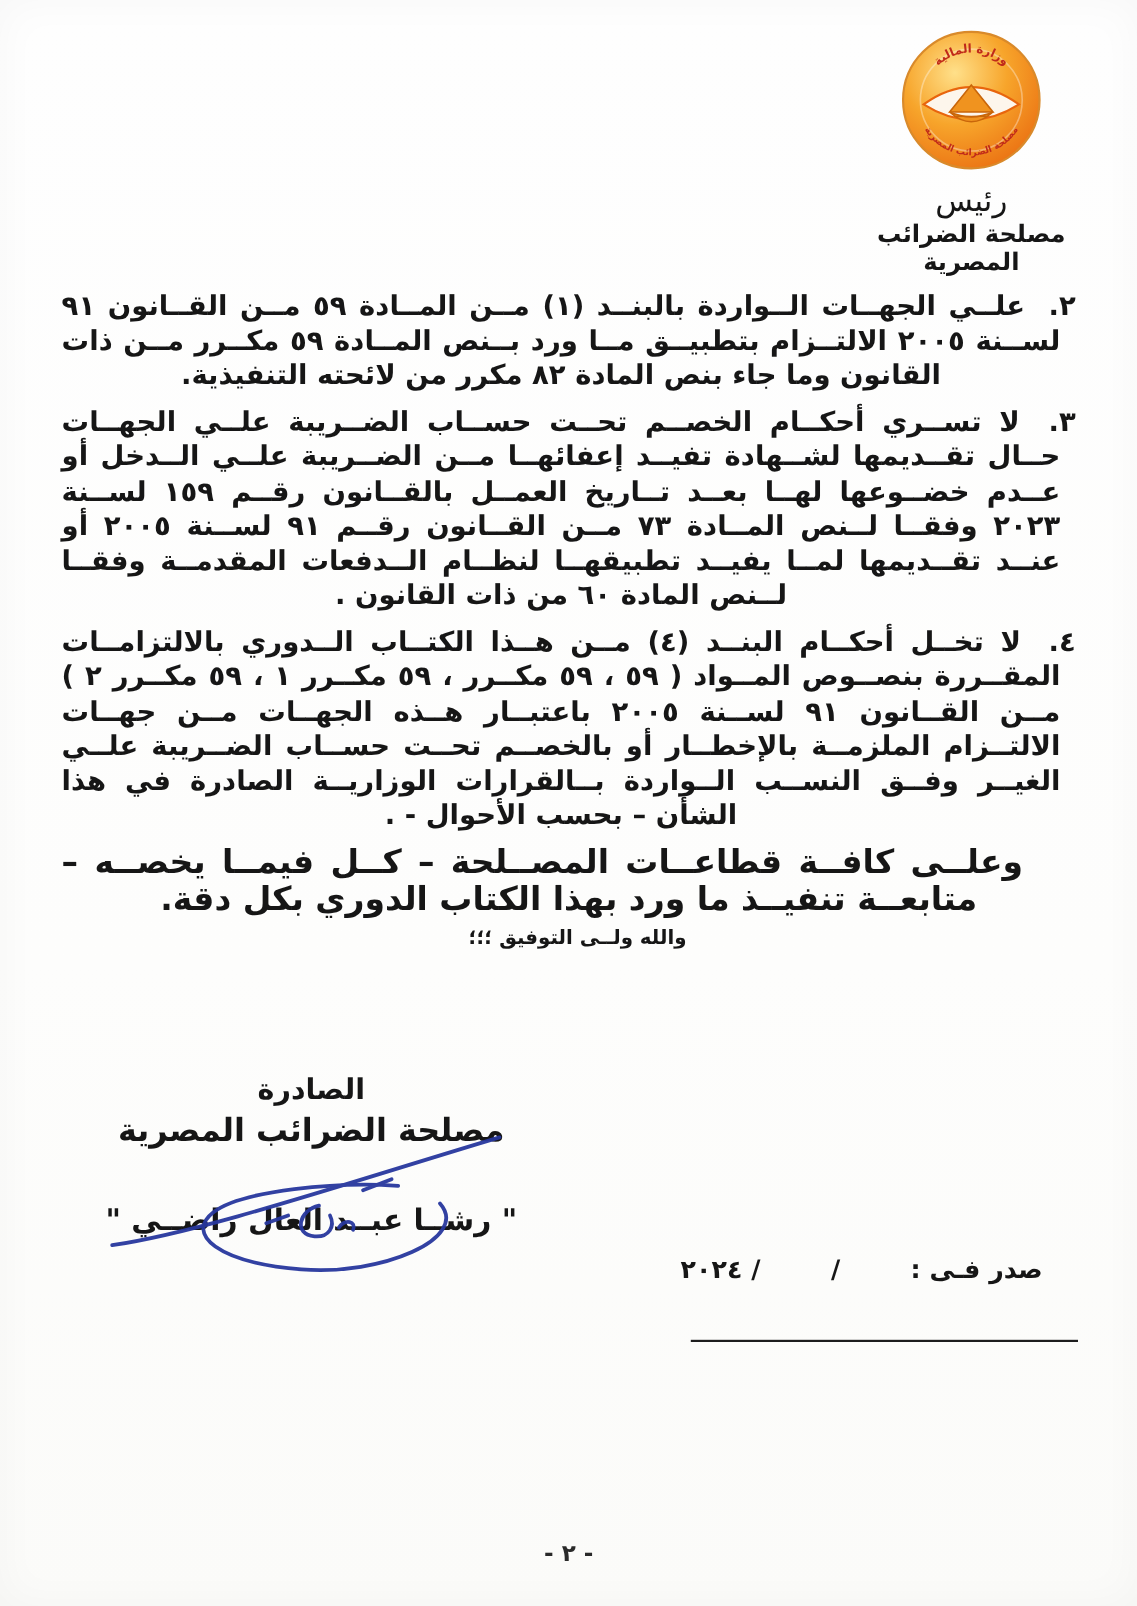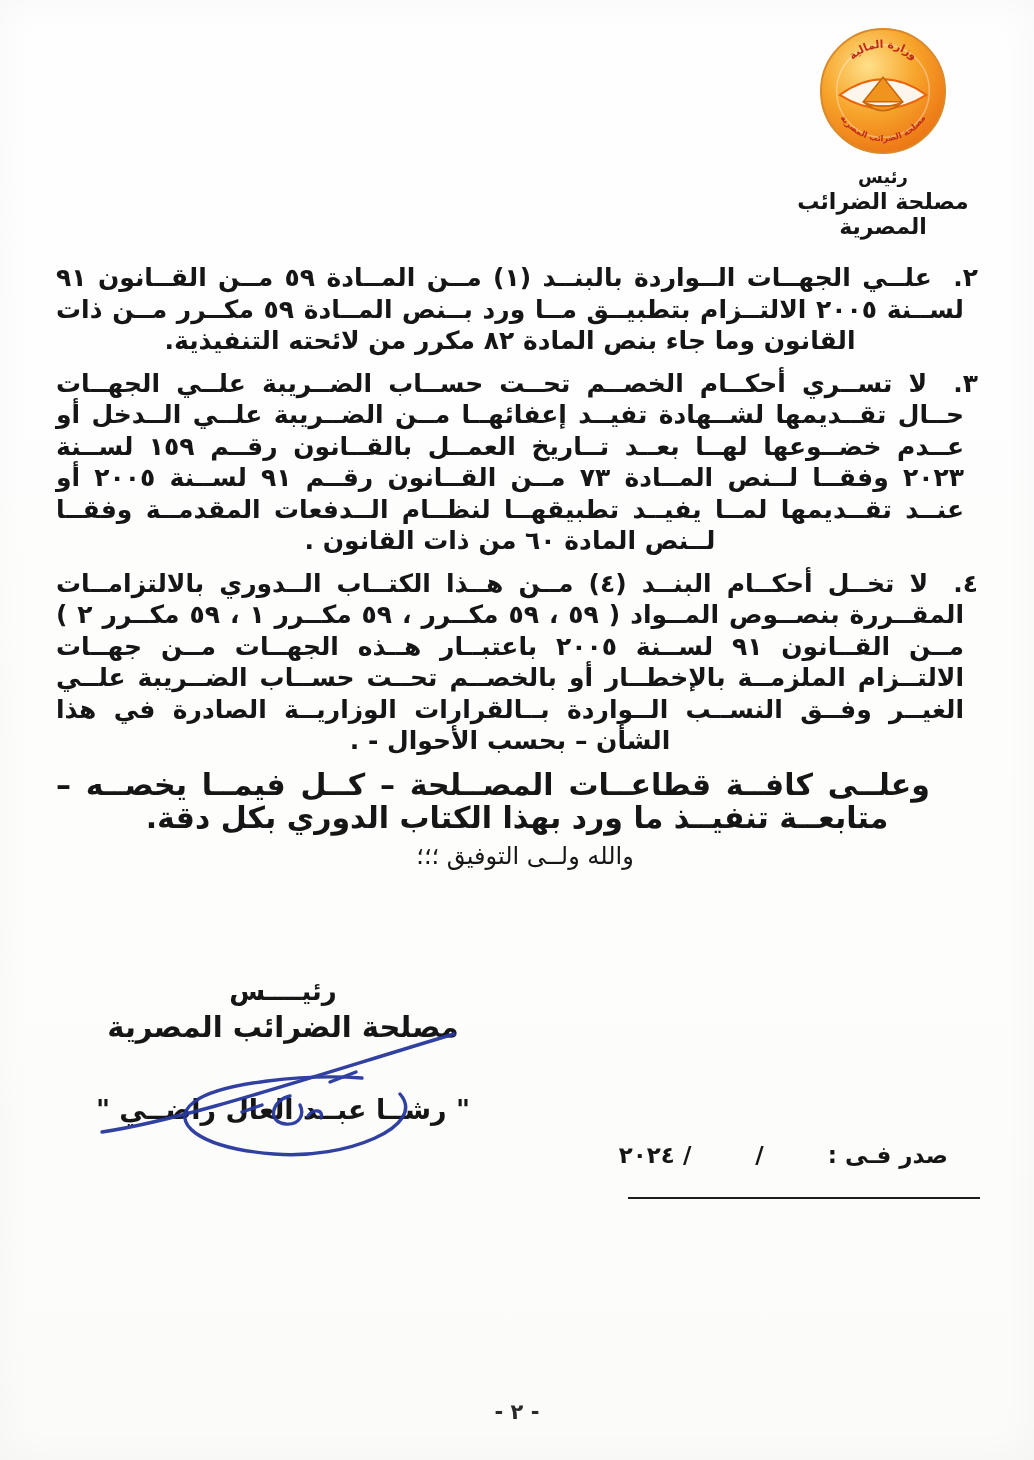--- a/index.html
+++ b/index.html
@@ -10,51 +10,51 @@
     background:linear-gradient(180deg,#fefefe 0%,#fdfdfc 60%,#fbfbf9 100%);
     overflow:hidden;
     font-family:"DejaVu Sans", sans-serif;
     color:#161616;
     direction:rtl;
     box-shadow:inset 0 0 40px rgba(0,0,0,0.03);
   }
   
   .header{position:absolute;top:26px;right:22px;width:258px;text-align:center;}
   .seal{display:block;margin:0 auto;}
-  .hdr-t1{font-size:18px;font-weight:700;margin-top:10px;letter-spacing:0.5px;}
+  .hdr-t1{font-size:28px;font-weight:400;margin-top:10px;letter-spacing:0.5px;}
   .hdr-t2{font-size:22px;font-weight:800;margin-top:2px;}
   
   .body{position:absolute;top:262px;right:56px;left:56px;}
   .list-item{
     font-size:25px;line-height:31.5px;font-weight:700;
     text-align:justify;text-align-last:center;
     padding-right:14px;text-indent:-14px;
     margin:0 0 11px 0;
   }
   .list-item .num{margin-left:10px;}
   .closing{
     font-size:30px;line-height:33px;font-weight:900;
     text-align:justify;text-align-last:center;
     text-indent:48px;margin:6px 0 0 0;
   }
   .blessing{
-    font-size:24px;font-weight:400;text-align:center;
+    font-size:18px;font-weight:700;text-align:center;
     margin:8px 0 0 0;position:relative;left:8px;
   }
   
   .sig-block{position:absolute;top:976px;left:88px;width:390px;text-align:center;}
   .sig-t1{font-size:26px;font-weight:900;letter-spacing:1px;}
   .sig-t2{font-size:29px;font-weight:900;margin-top:4px;}
   .sig-name{font-size:27px;font-weight:900;margin-top:50px;white-space:nowrap;}
   .sig-ink{position:absolute;top:48px;left:6px;pointer-events:none;}
   
   .issued{
     position:absolute;top:1116px;left:628px;width:352px;
     font-size:23px;font-weight:700;white-space:pre;
-    border-bottom:2.5px solid #1d1d1d;padding-bottom:3px;
+    border-bottom:2.5px solid #1d1d1d;padding-bottom:24px;
     direction:rtl;
   }
   
   .footer{
     position:absolute;top:1400px;left:0;right:0;
     text-align:center;font-size:21px;font-weight:700;color:#2a2a2a;
   }
 </style>
 </head>
 <body>
@@ -106,21 +106,21 @@
       <span>لا تخــل أحكــام البنــد (٤) مــن هــذا الكتــاب الــدوري بالالتزامــات المقــررة بنصــوص المــواد ( ٥٩ ، ٥٩ مكــرر ، ٥٩ مكــرر ١ ، ٥٩ مكــرر ٢ ) مــن القــانون ٩١ لســنة ٢٠٠٥ باعتبــار هــذه الجهــات مــن جهــات الالتــزام الملزمــة بالإخطــار أو بالخصــم تحــت حســاب الضــريبة علــي الغيــر وفــق النســب الــواردة بــالقرارات الوزاريــة الصادرة في هذا الشأن – بحسب الأحوال - .</span>
     </div>
 
 
     <p class="closing">وعلــى كافــة قطاعــات المصــلحة – كــل فيمــا يخصــه – متابعــة تنفيــذ ما ورد بهذا الكتاب الدوري بكل دقة.</p>
 
     <p class="blessing">والله ولــى التوفيق ؛؛؛</p>
   </div>
 
   <div class="sig-block">
-    <div class="sig-t1">رئيــــس</div>
+    <div class="sig-t1">الصادرة</div>
     <div class="sig-t2">مصلحة الضرائب المصرية</div>
 
     <svg class="sig-ink" width="372" height="140" viewBox="0 0 372 140">
       <g fill="none" stroke="#27379e" stroke-width="3.4" stroke-linecap="round" opacity="0.95">
         <path d="M8 108 C 90 96, 220 52, 360 10"></path>
         <path d="M306 70 C 334 102, 252 136, 180 130 C 104 124, 74 98, 100 78 C 126 58, 214 50, 268 54"></path>
         <path d="M196 72 c -18 4 -24 26 -4 28 c 13 1 19 -9 14 -19"></path>
         <path d="M236 58 l 26 -10"></path>
         <path d="M148 88 l 20 -7"></path>
         <path d="M214 92 c 6 -8 16 -6 13 2"></path>

